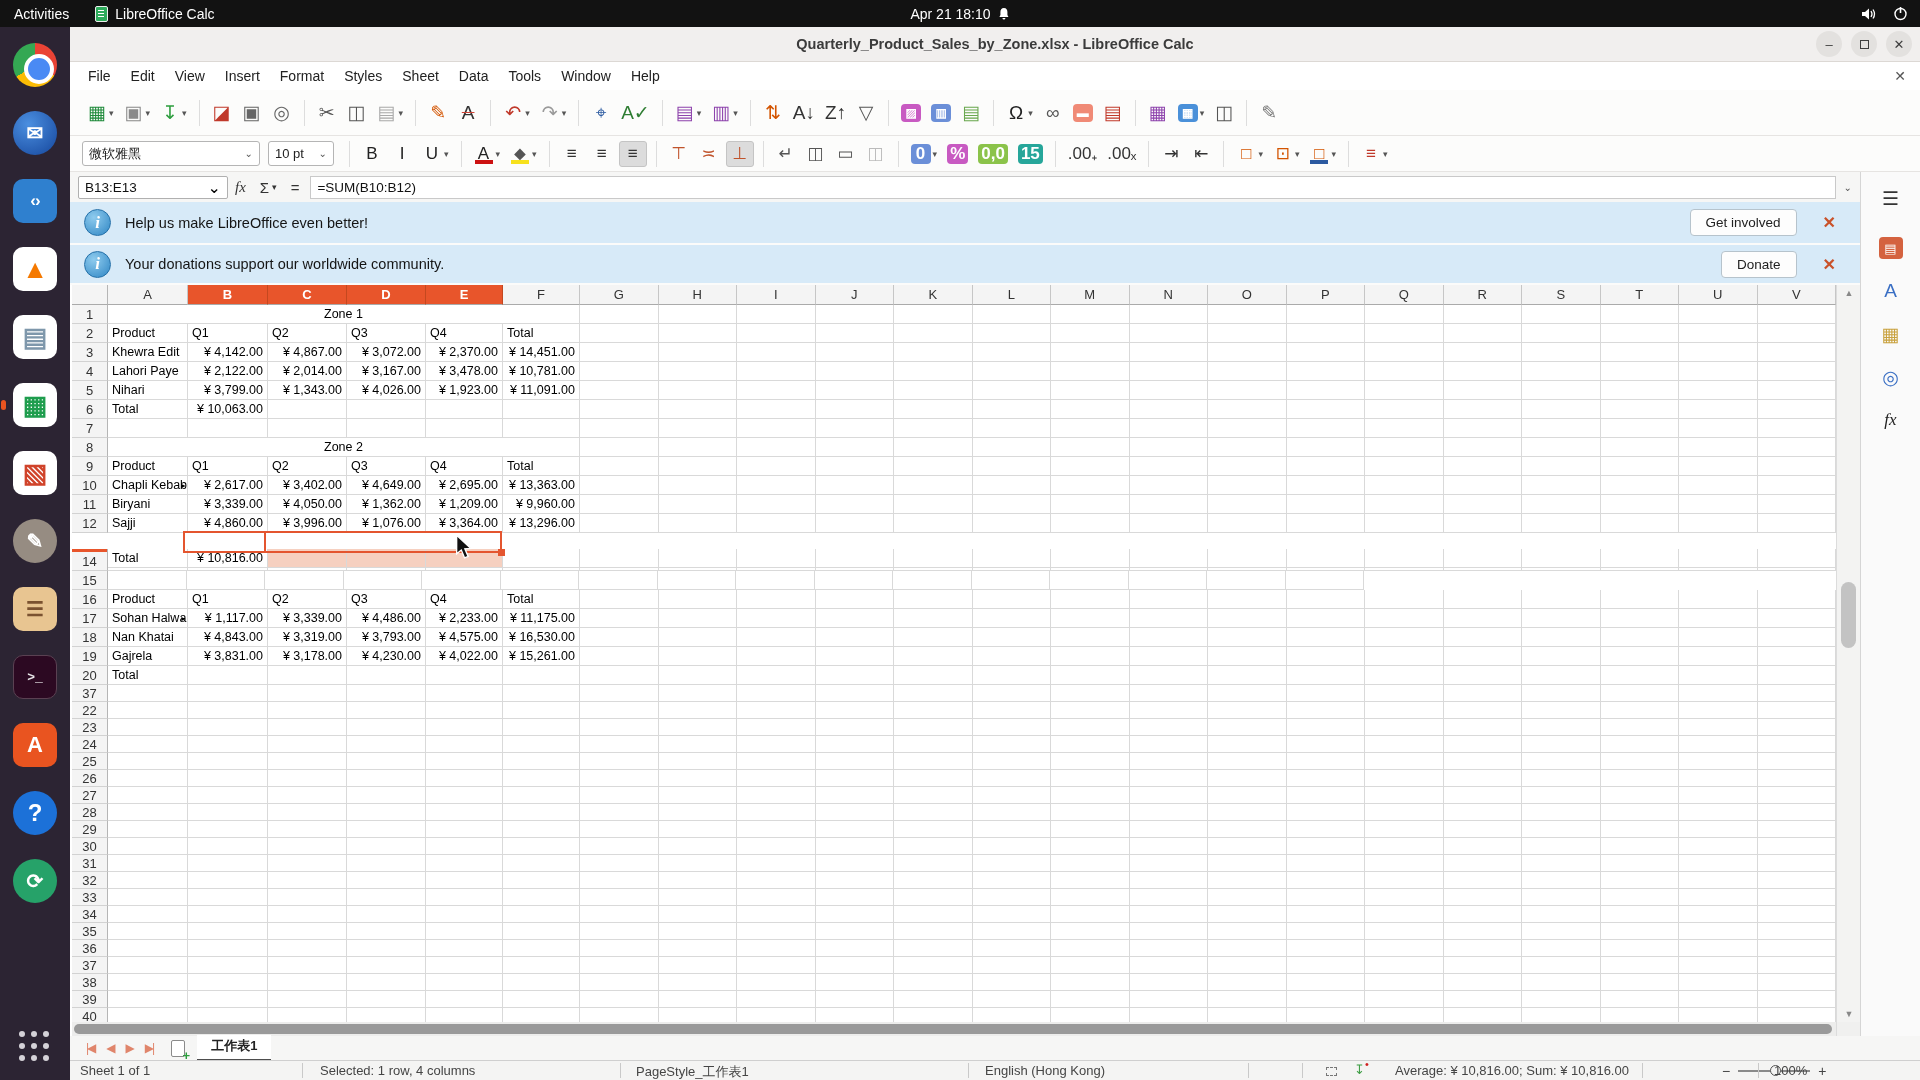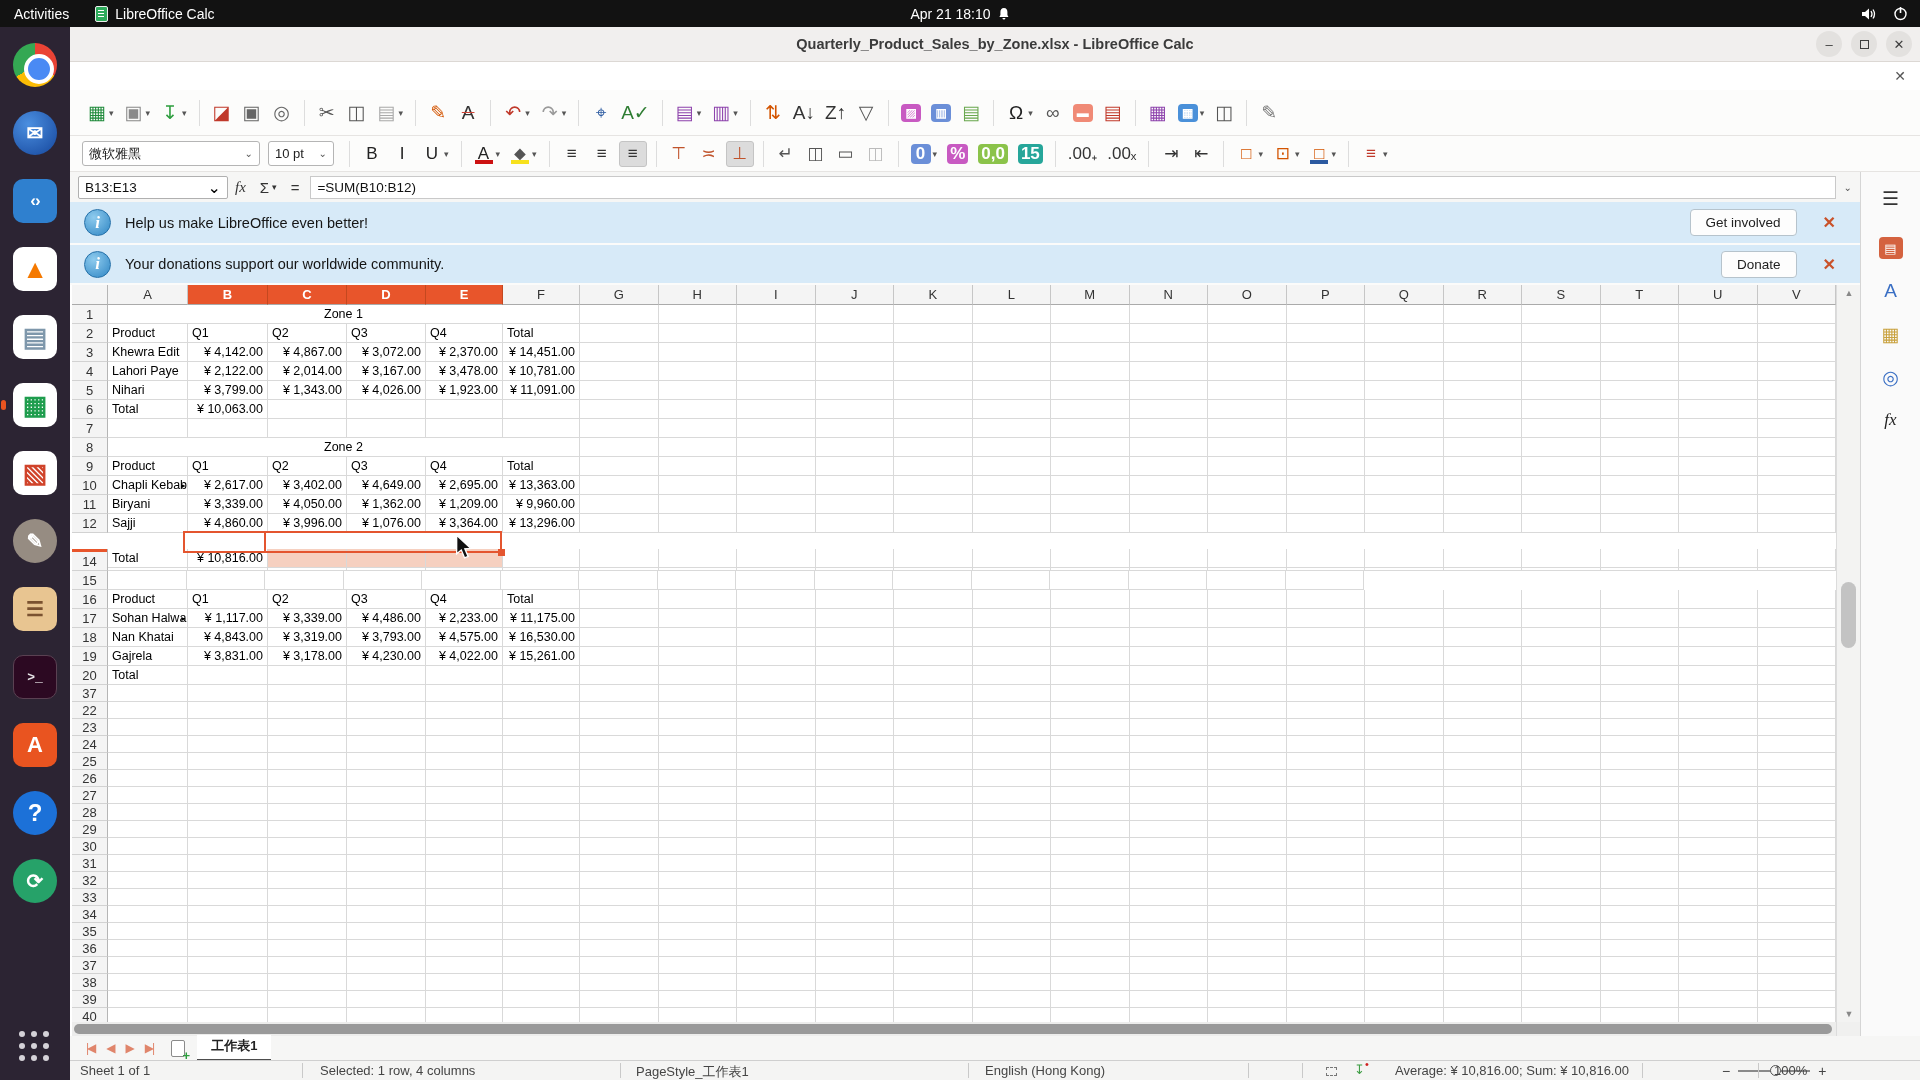--- a/index.html
+++ b/index.html
@@ -219,20 +219,33 @@
     <span class="winbtns">
       <span class="winbtn">–</span>
       <span class="winbtn">
           <span class="rsq"></span>
         </span>
       <span class="winbtn">✕</span>
     </span>
   </div>
 
   <div id="menubar">
+    <span id="menu-items" style="display:flex">
+        <span class="menu-item">File</span>
+        <span class="menu-item">Edit</span>
+        <span class="menu-item">View</span>
+        <span class="menu-item">Insert</span>
+        <span class="menu-item">Format</span>
+        <span class="menu-item">Styles</span>
+        <span class="menu-item">Sheet</span>
+        <span class="menu-item">Data</span>
+        <span class="menu-item">Tools</span>
+        <span class="menu-item">Window</span>
+        <span class="menu-item">Help</span>
+      </span>
     <span class="doc-close">✕</span>
   </div>
 
   <div id="toolbar1">
       <span class="tb-btn">
         <span class="tb-ico" style="color: rgb(31, 138, 59);">▦</span>
         <span class="tb-dd">▾</span>
       </span>
       <span class="tb-btn">
         <span class="tb-ico" style="color: rgb(138, 138, 138);">▣</span>

